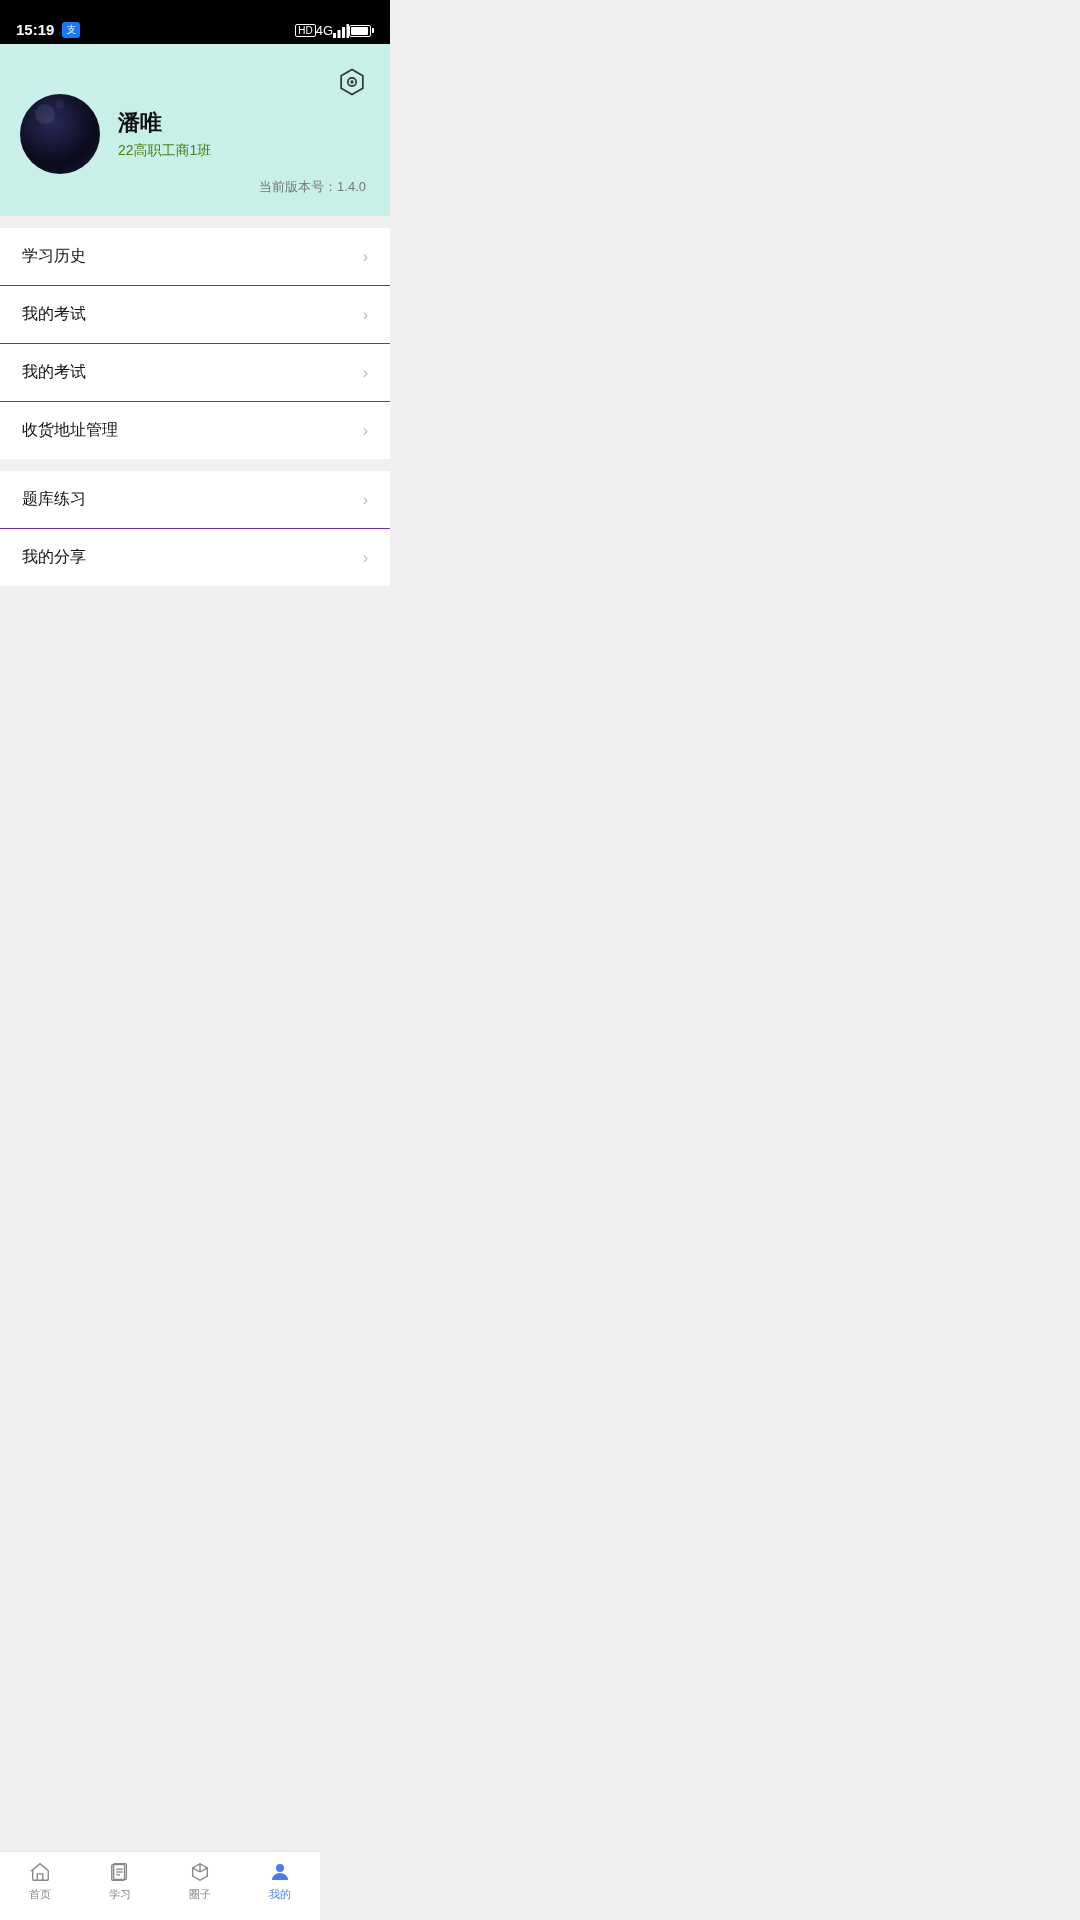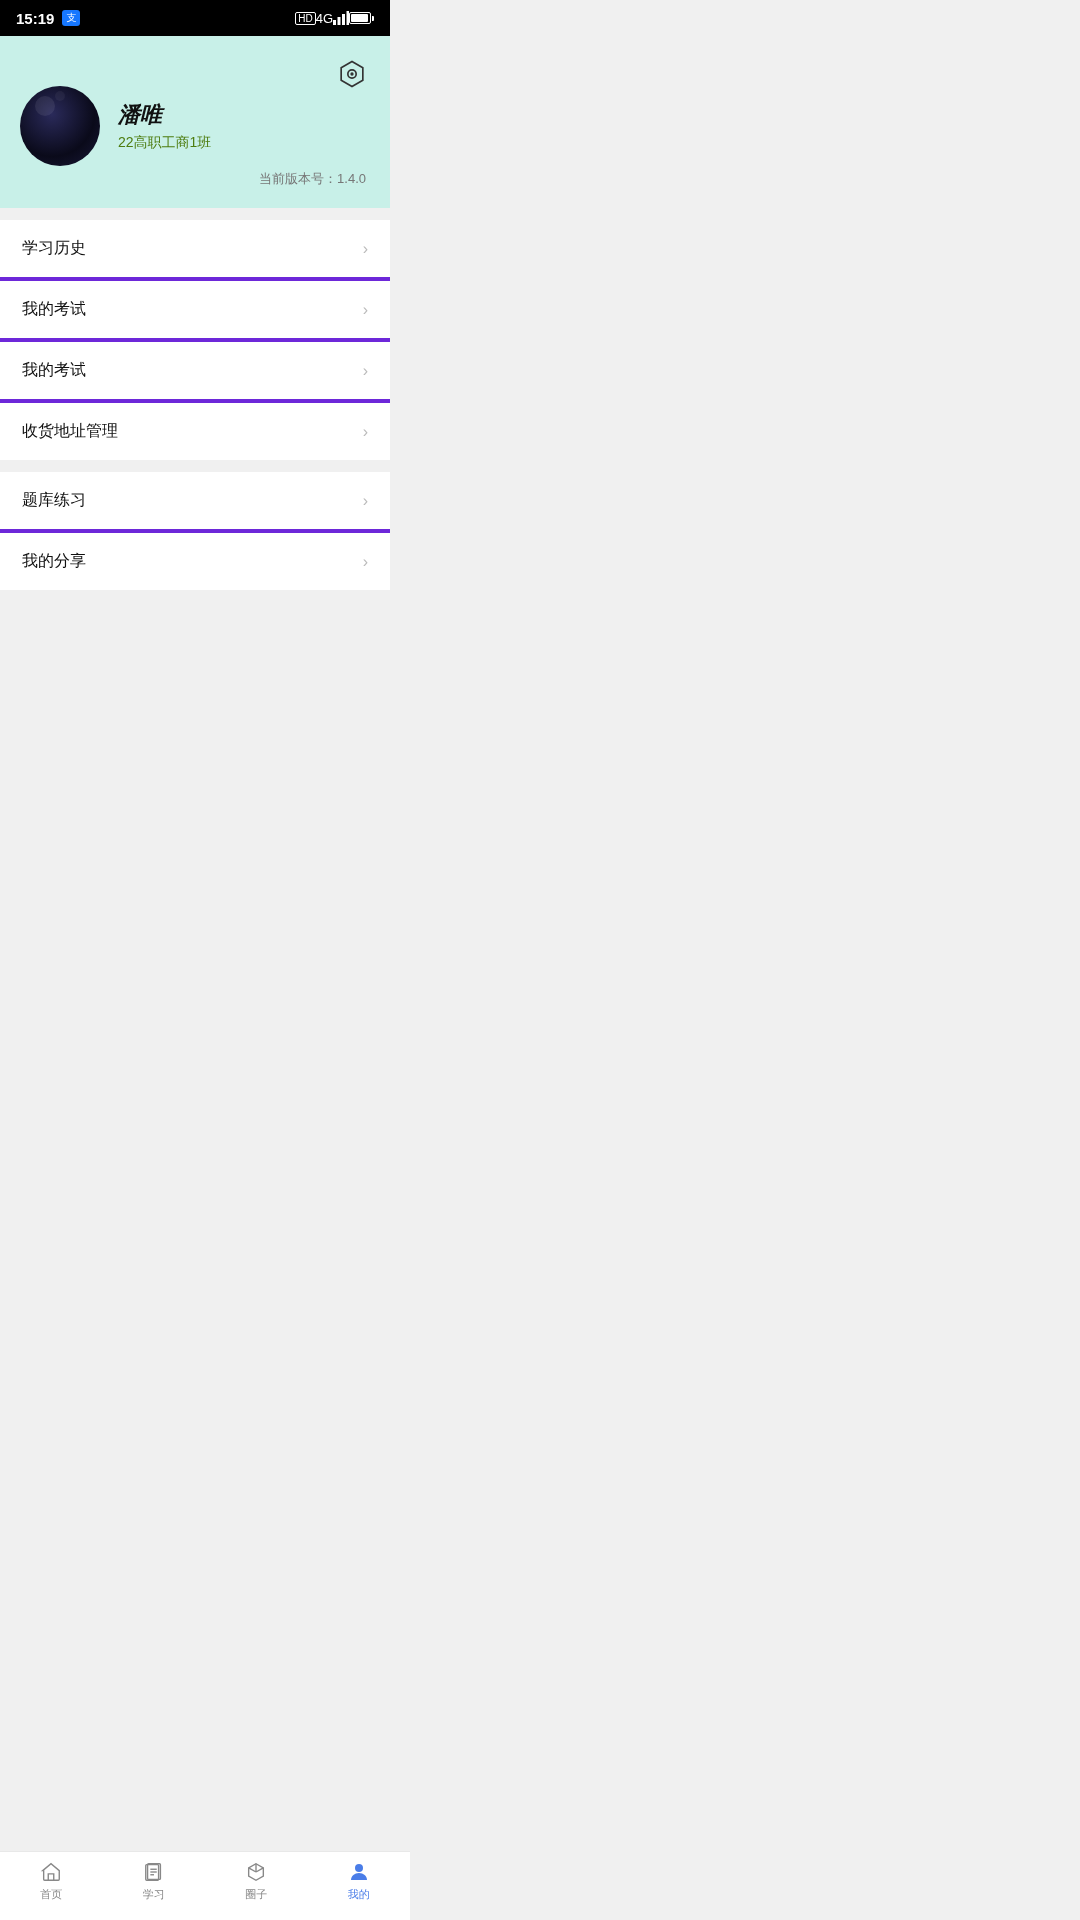--- a/index.html
+++ b/index.html
@@ -11,24 +11,24 @@
       background: #f0f0f0;
       font-family: -apple-system, "PingFang SC", "Microsoft YaHei", sans-serif;
       position: relative;
       overflow-x: hidden;
     }
 
     
     .status-bar {
       display: flex;
       justify-content: space-between;
-      align-items: center;
+      align-items: flex-end;
       padding: 6px 16px 6px 16px;
       background: #000;
-      height: 36px;
+      height: 44px;
     }
     .status-time {
       color: #fff;
       font-size: 15px;
       font-weight: 600;
     }
     .status-alipay {
       background: #1677ff;
       color: #fff;
       font-size: 10px;
@@ -122,21 +122,20 @@
       border-radius: 50%;
     }
     .profile-info {
       flex: 1;
     }
     .profile-name {
       font-size: 22px;
       font-weight: 700;
       color: #111;
       margin-bottom: 4px;
-      font-style: italic;
     }
     .profile-class {
       font-size: 14px;
       color: #4d7c0f;
     }
     .settings-icon {
       position: absolute;
       top: 20px;
       right: 20px;
       width: 36px;
@@ -164,41 +163,41 @@
     .menu-card {
       background: #fff;
       margin: 12px 0;
       border-radius: 0;
     }
     .menu-item {
       display: flex;
       align-items: center;
       justify-content: space-between;
       padding: 18px 22px;
-      border-bottom: 4px solid #6d28d9;
+      border-bottom: 1px solid #6d28d9;
       cursor: pointer;
     }
     .menu-item:last-child {
       border-bottom: none;
     }
     .menu-label {
       font-size: 16px;
       color: #111;
     }
     .chevron {
       color: #bbb;
       font-size: 16px;
     }
 
     
     .bottom-nav {
       position: fixed;
       bottom: 0;
       left: 0;
-      width: 410px;
+      width: 320px;
       background: #fff;
       border-top: 1px solid #e8e8e8;
       display: flex;
       justify-content: space-around;
       padding: 8px 0 18px 0;
     }
     .nav-item {
       display: flex;
       flex-direction: column;
       align-items: center;

